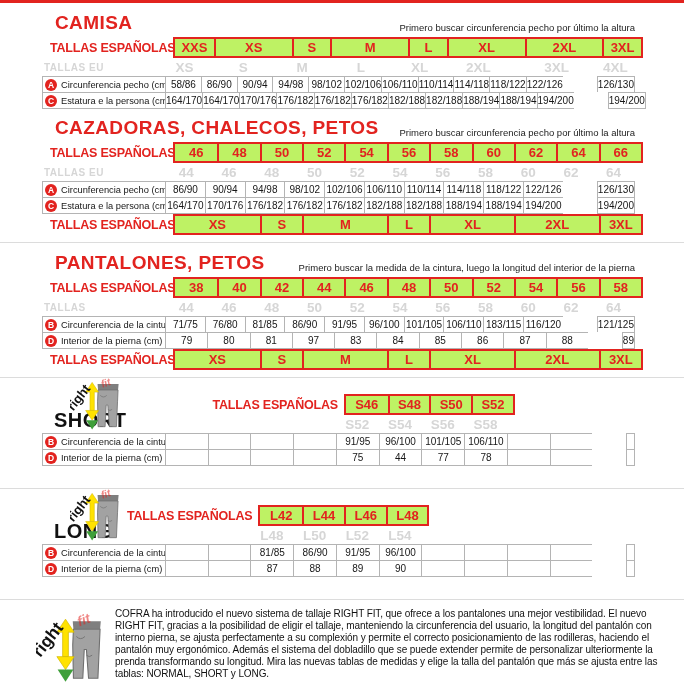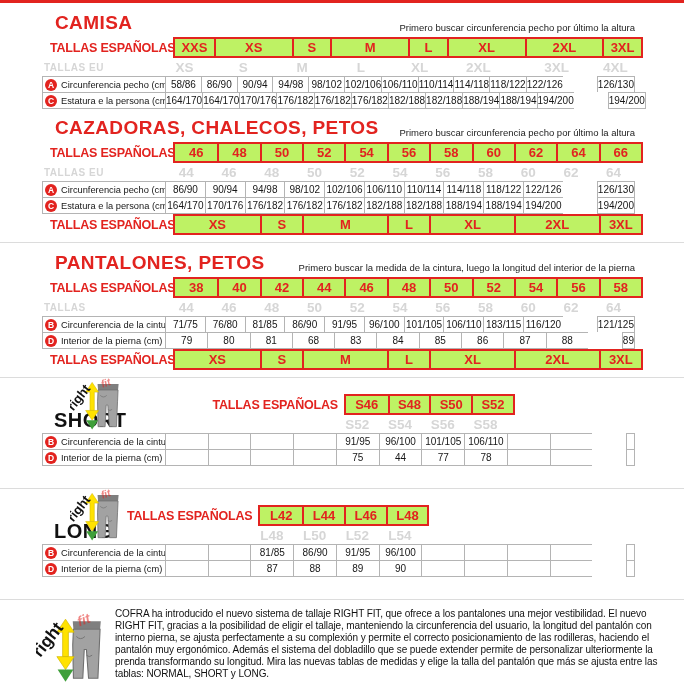--- a/index.html
+++ b/index.html
@@ -267,21 +267,21 @@
           <div class="dc b">121/125</div>
         </div>
         <div class="row drow lastrow" style="grid-template-columns: 123px repeat(11, 1fr);">
           <div class="dlabel b">
             <span class="circ">D</span>
             <span>Interior de la pierna (cm)</span>
           </div>
           <div class="dc b">79</div>
           <div class="dc b">80</div>
           <div class="dc b">81</div>
-          <div class="dc b">68</div>
+          <div class="dc b">97</div>
           <div class="dc b">83</div>
           <div class="dc b">84</div>
           <div class="dc b">85</div>
           <div class="dc b">86</div>
           <div class="dc b">87</div>
           <div class="dc b">88</div>
           <div class="dc b">89</div>
         </div>
         <div class="row es-row" style="grid-template-columns: 123px repeat(11, 1fr);">
           <div class="hl" style="grid-column: 1 / 2;">TALLAS ESPAÑOLAS</div>

